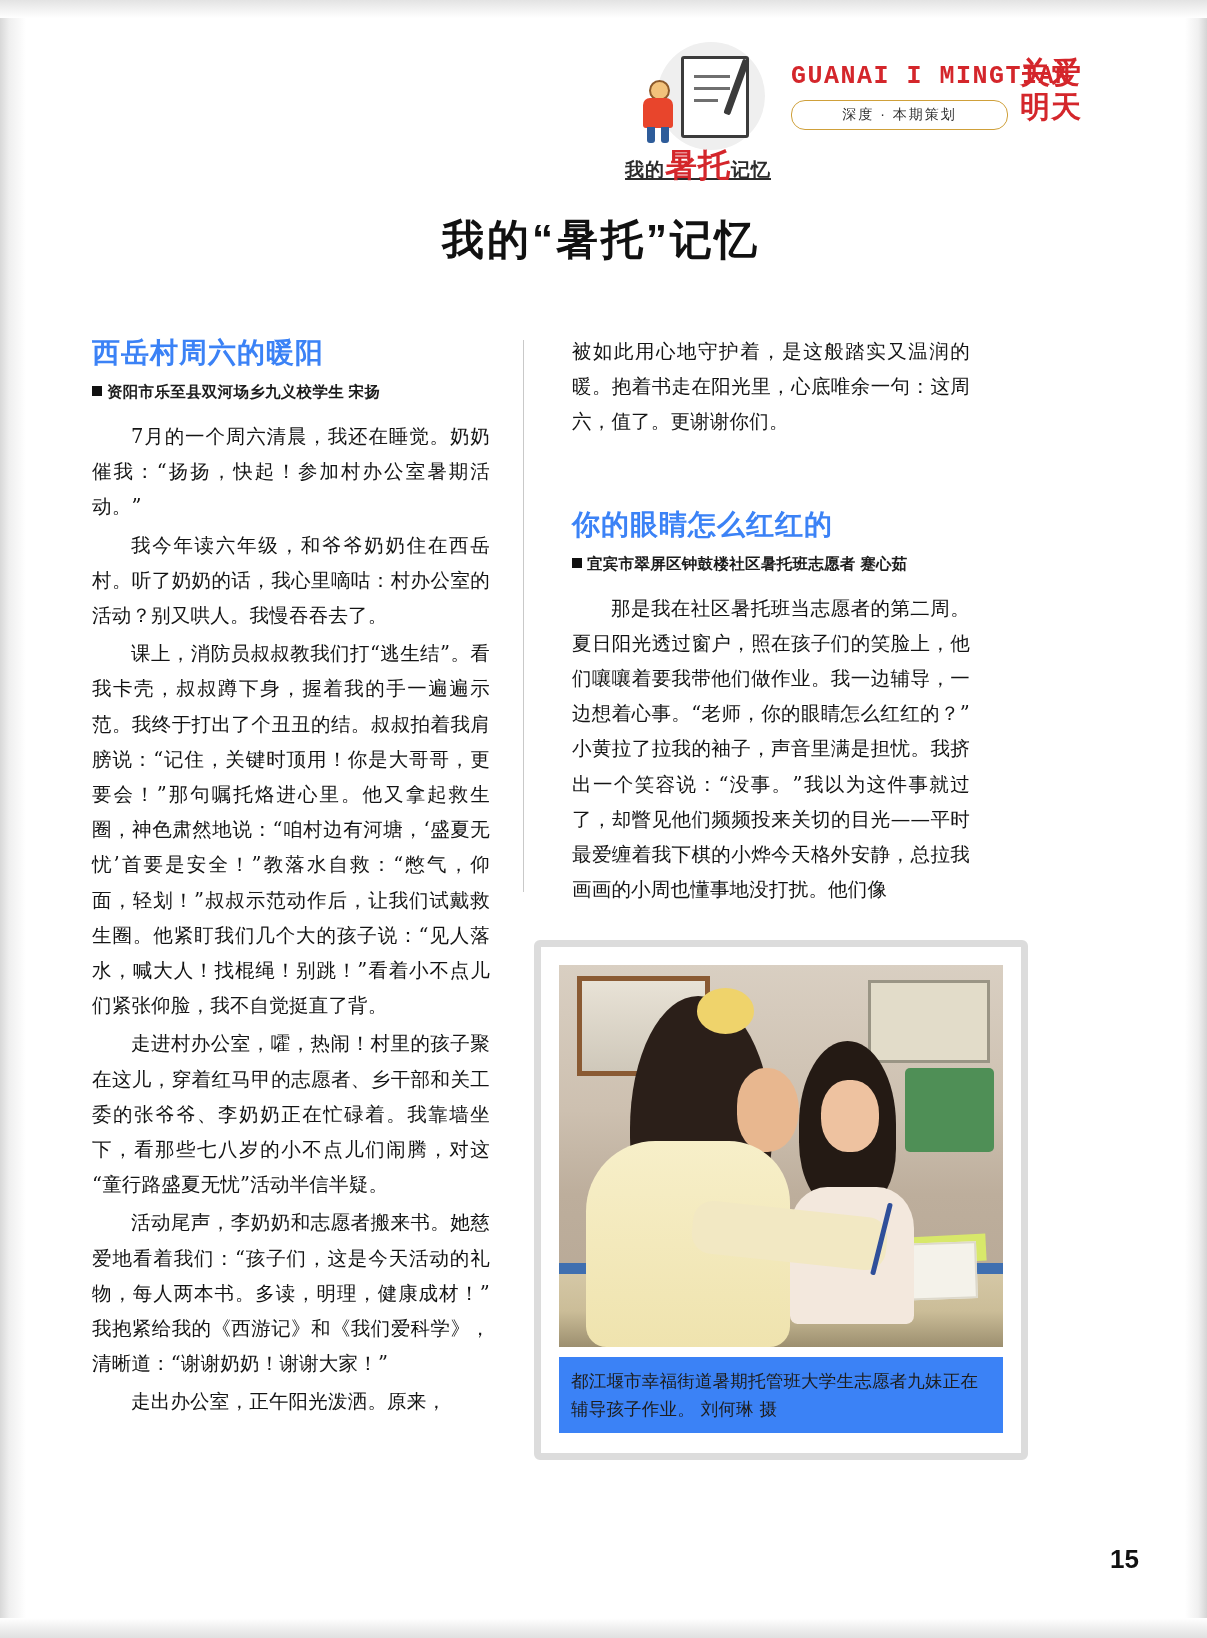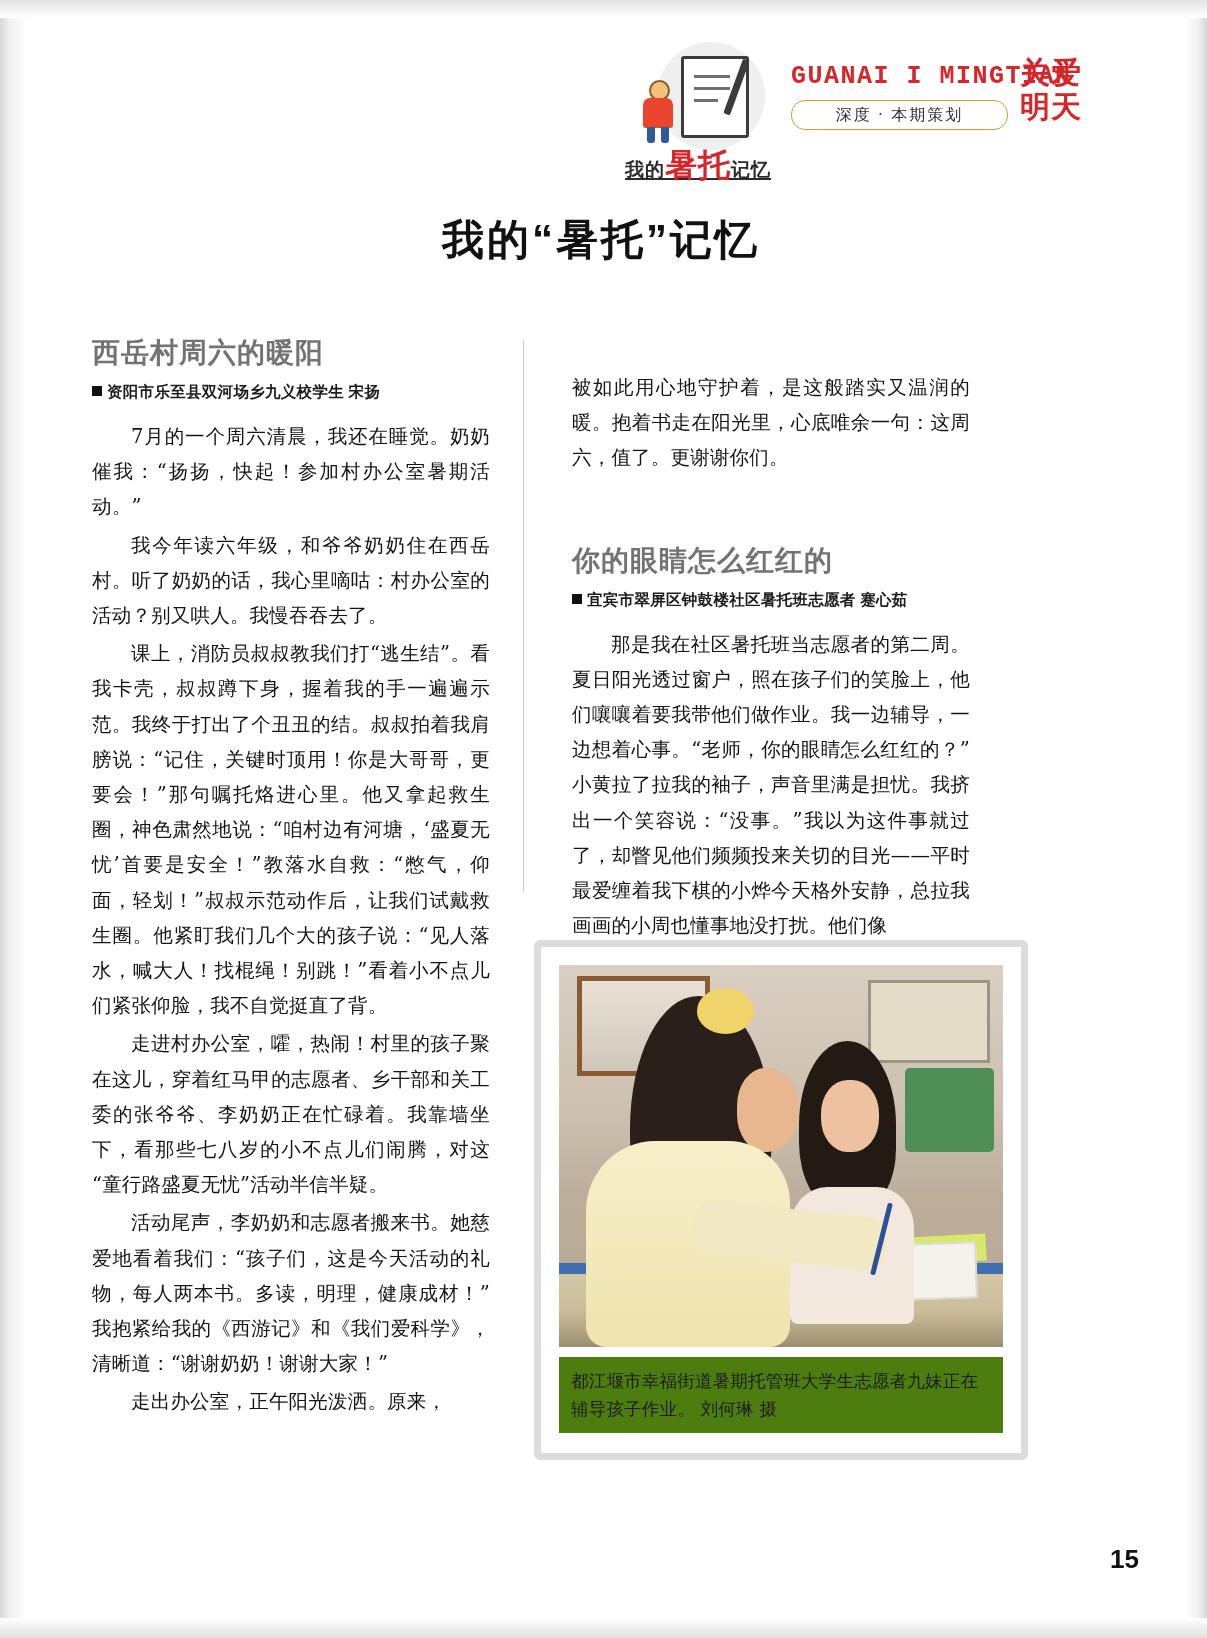--- a/index.html
+++ b/index.html
@@ -130,22 +130,22 @@
     position: absolute;
     left: 176px;
     top: 60px;
     width: 215px;
     height: 28px;
     border: 1.6px solid #cfa03a;
     border-radius: 14px;
     display: flex;
     align-items: center;
     justify-content: center;
-    font-family: Liberation Serif, serif;
-    font-size: 16px;
+    font-family: Liberation Sans, sans-serif;
+    font-size: 14px;
     letter-spacing: 2px;
     color: #2f2f2f;
   }
   .brand-cn {
     position: absolute;
     left: 405px;
     top: 16px;
     font-family: "Liberation Sans", sans-serif;
     font-weight: bold;
     font-size: 30px;
@@ -188,38 +188,38 @@
     color: #111111;
   }
 
   
   .col {
     position: absolute;
     top: 334px;
     width: 398px;
   }
   .col-left { left: 92px; }
-  .col-right { left: 572px; margin-top: 36px; }
+  .col-right { left: 572px; }
 
   .col-divider {
     position: absolute;
     left: 523px;
     top: 340px;
     width: 1px;
     height: 552px;
     background: #c9c9c9;
   }
 
   h2.section-title {
     margin: 0 0 10px 0;
     font-family: "Liberation Sans", sans-serif;
     font-size: 28px;
     font-weight: bold;
     letter-spacing: 1px;
-    color: #737373;
+    color: #3b82f6;
   }
   .byline {
     margin: 0 0 16px 0;
     font-family: "Liberation Sans", sans-serif;
     font-size: 15.5px;
     font-weight: bold;
     color: #1c1c1c;
     letter-spacing: 0.3px;
   }
   .byline .sq {
@@ -374,21 +374,21 @@
   .ph-pencil {
     position: absolute;
     left: 72%; top: 62%;
     width: 5px; height: 74px;
     background: #2f4f9a;
     transform: rotate(14deg);
     border-radius: 2px;
   }
   .photo-caption {
     margin-top: 10px;
-    background: #4d7c0f;
+    background: #3b82f6;
     padding: 10px 12px;
     font-size: 17.5px;
     line-height: 28px;
     color: #1d1d1d;
     letter-spacing: 0.2px;
   }
 
   
   .folio {
     position: absolute;

